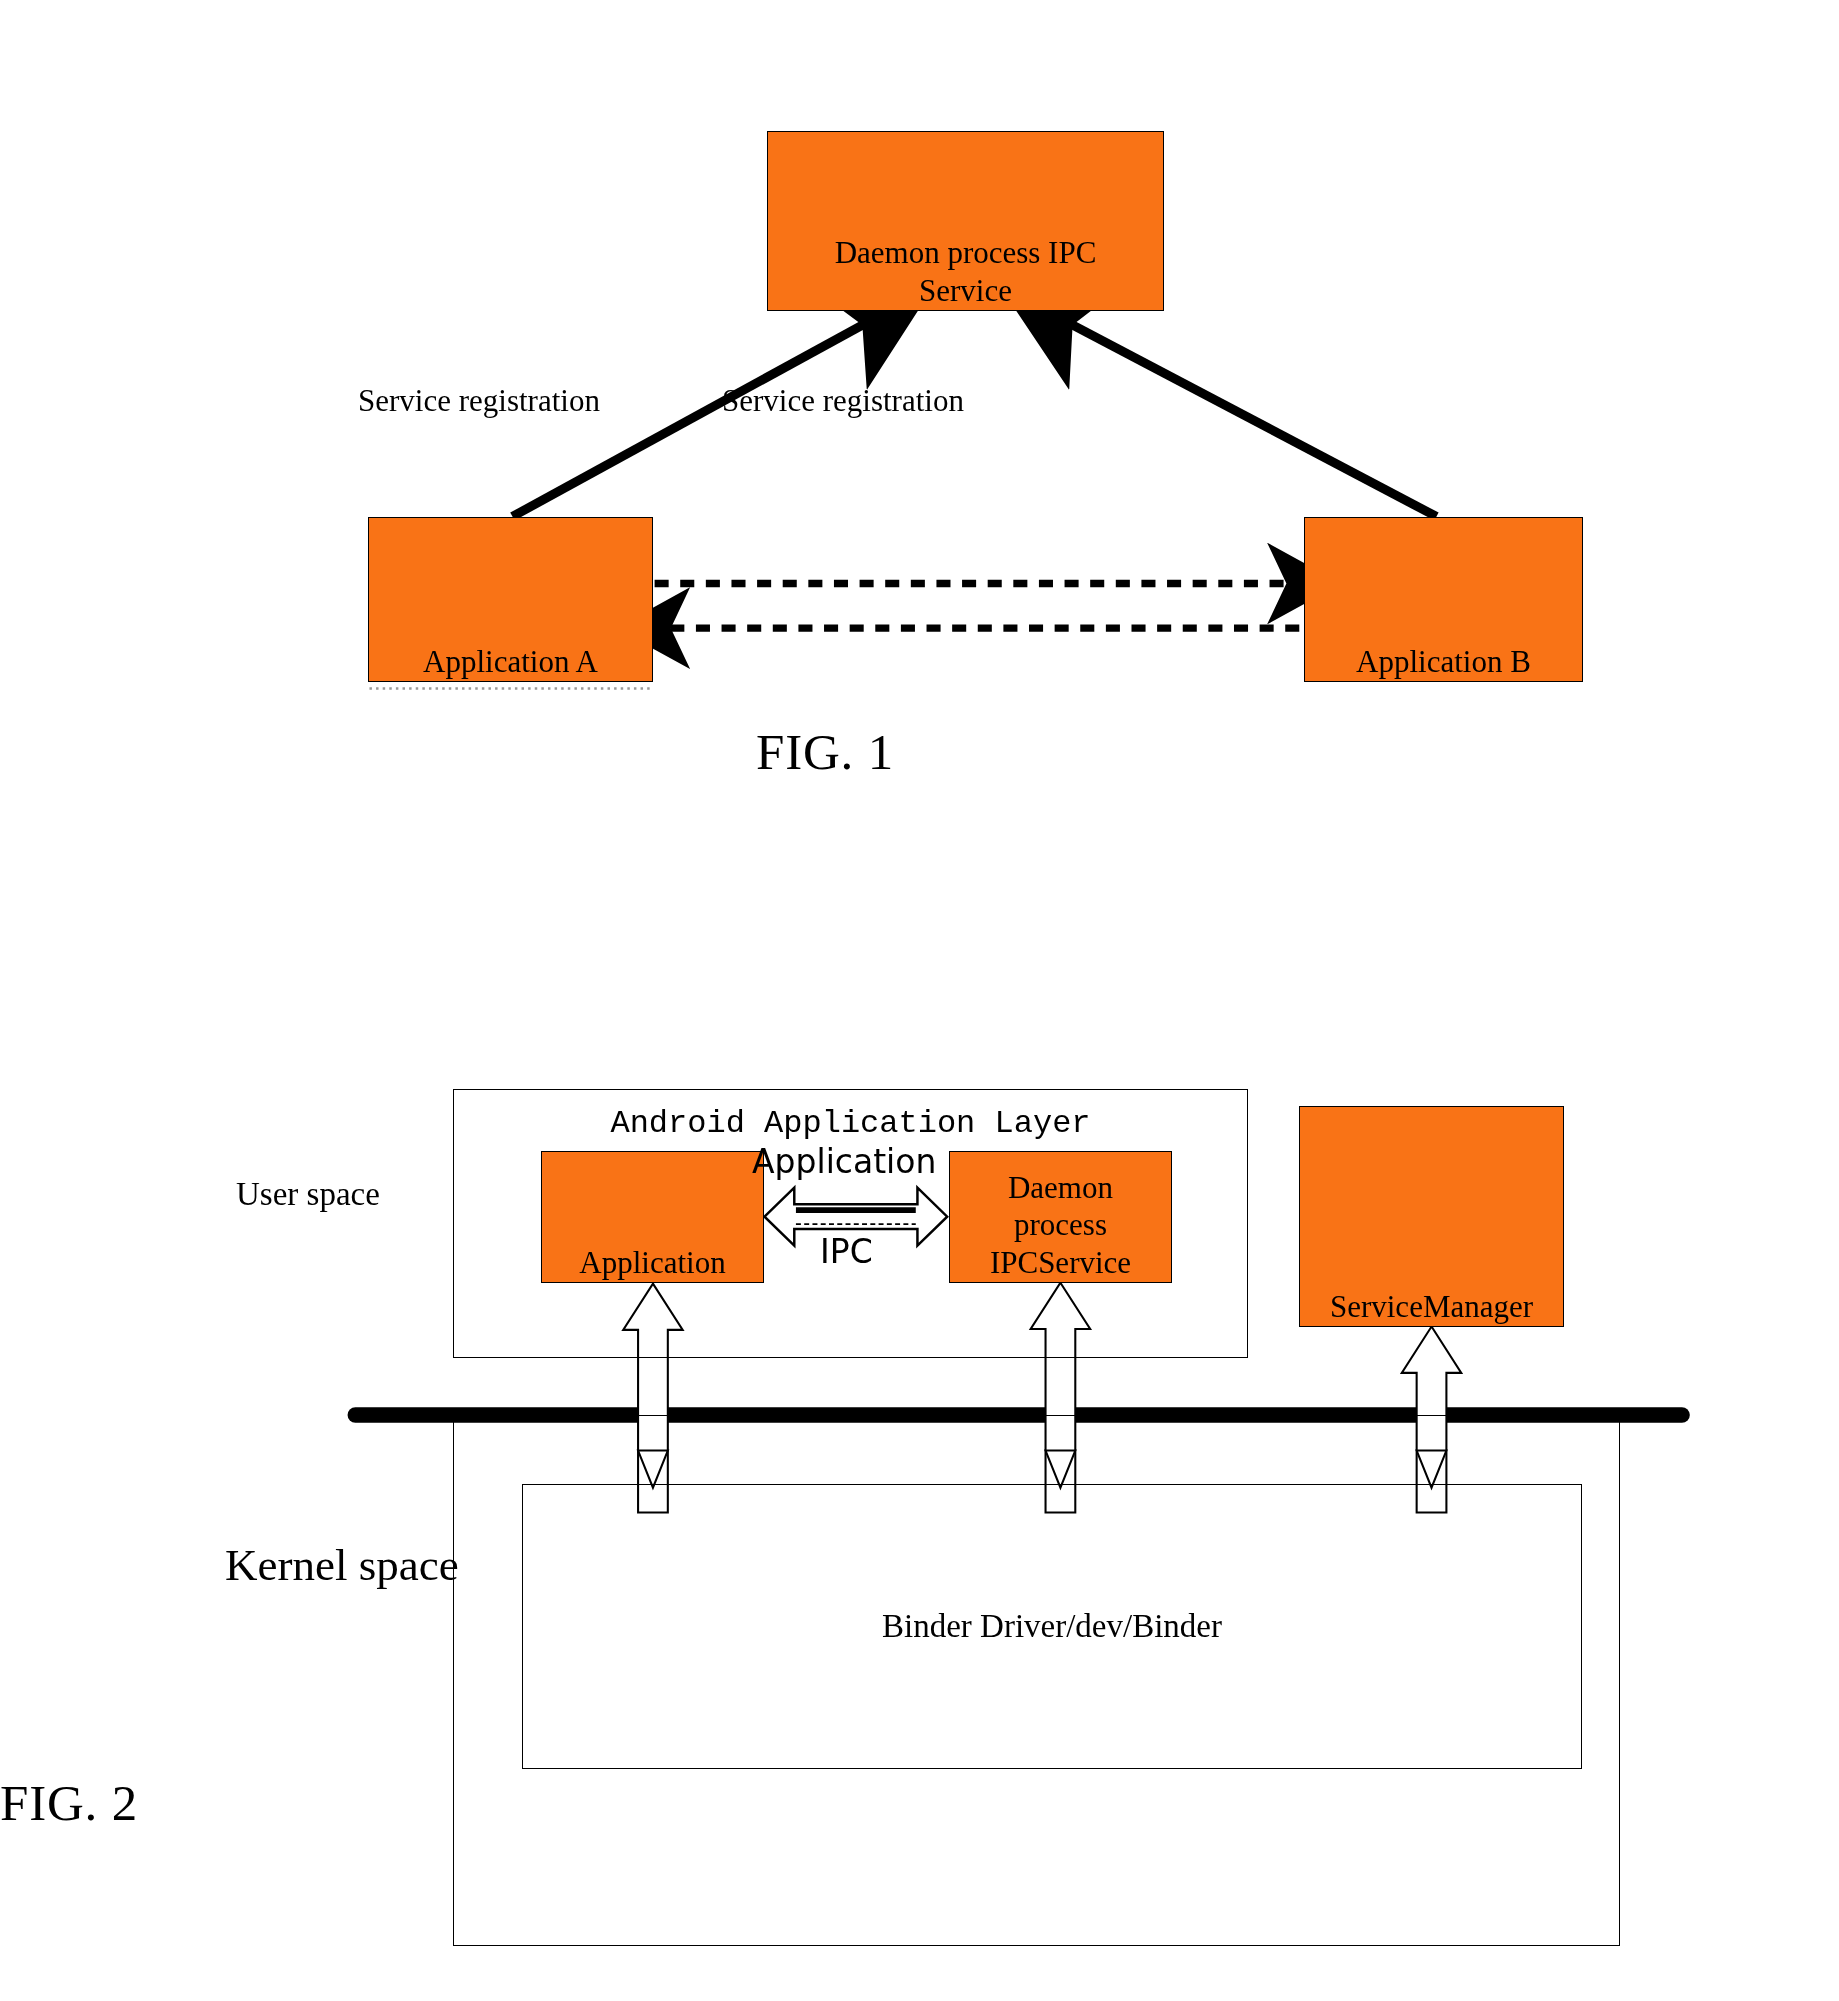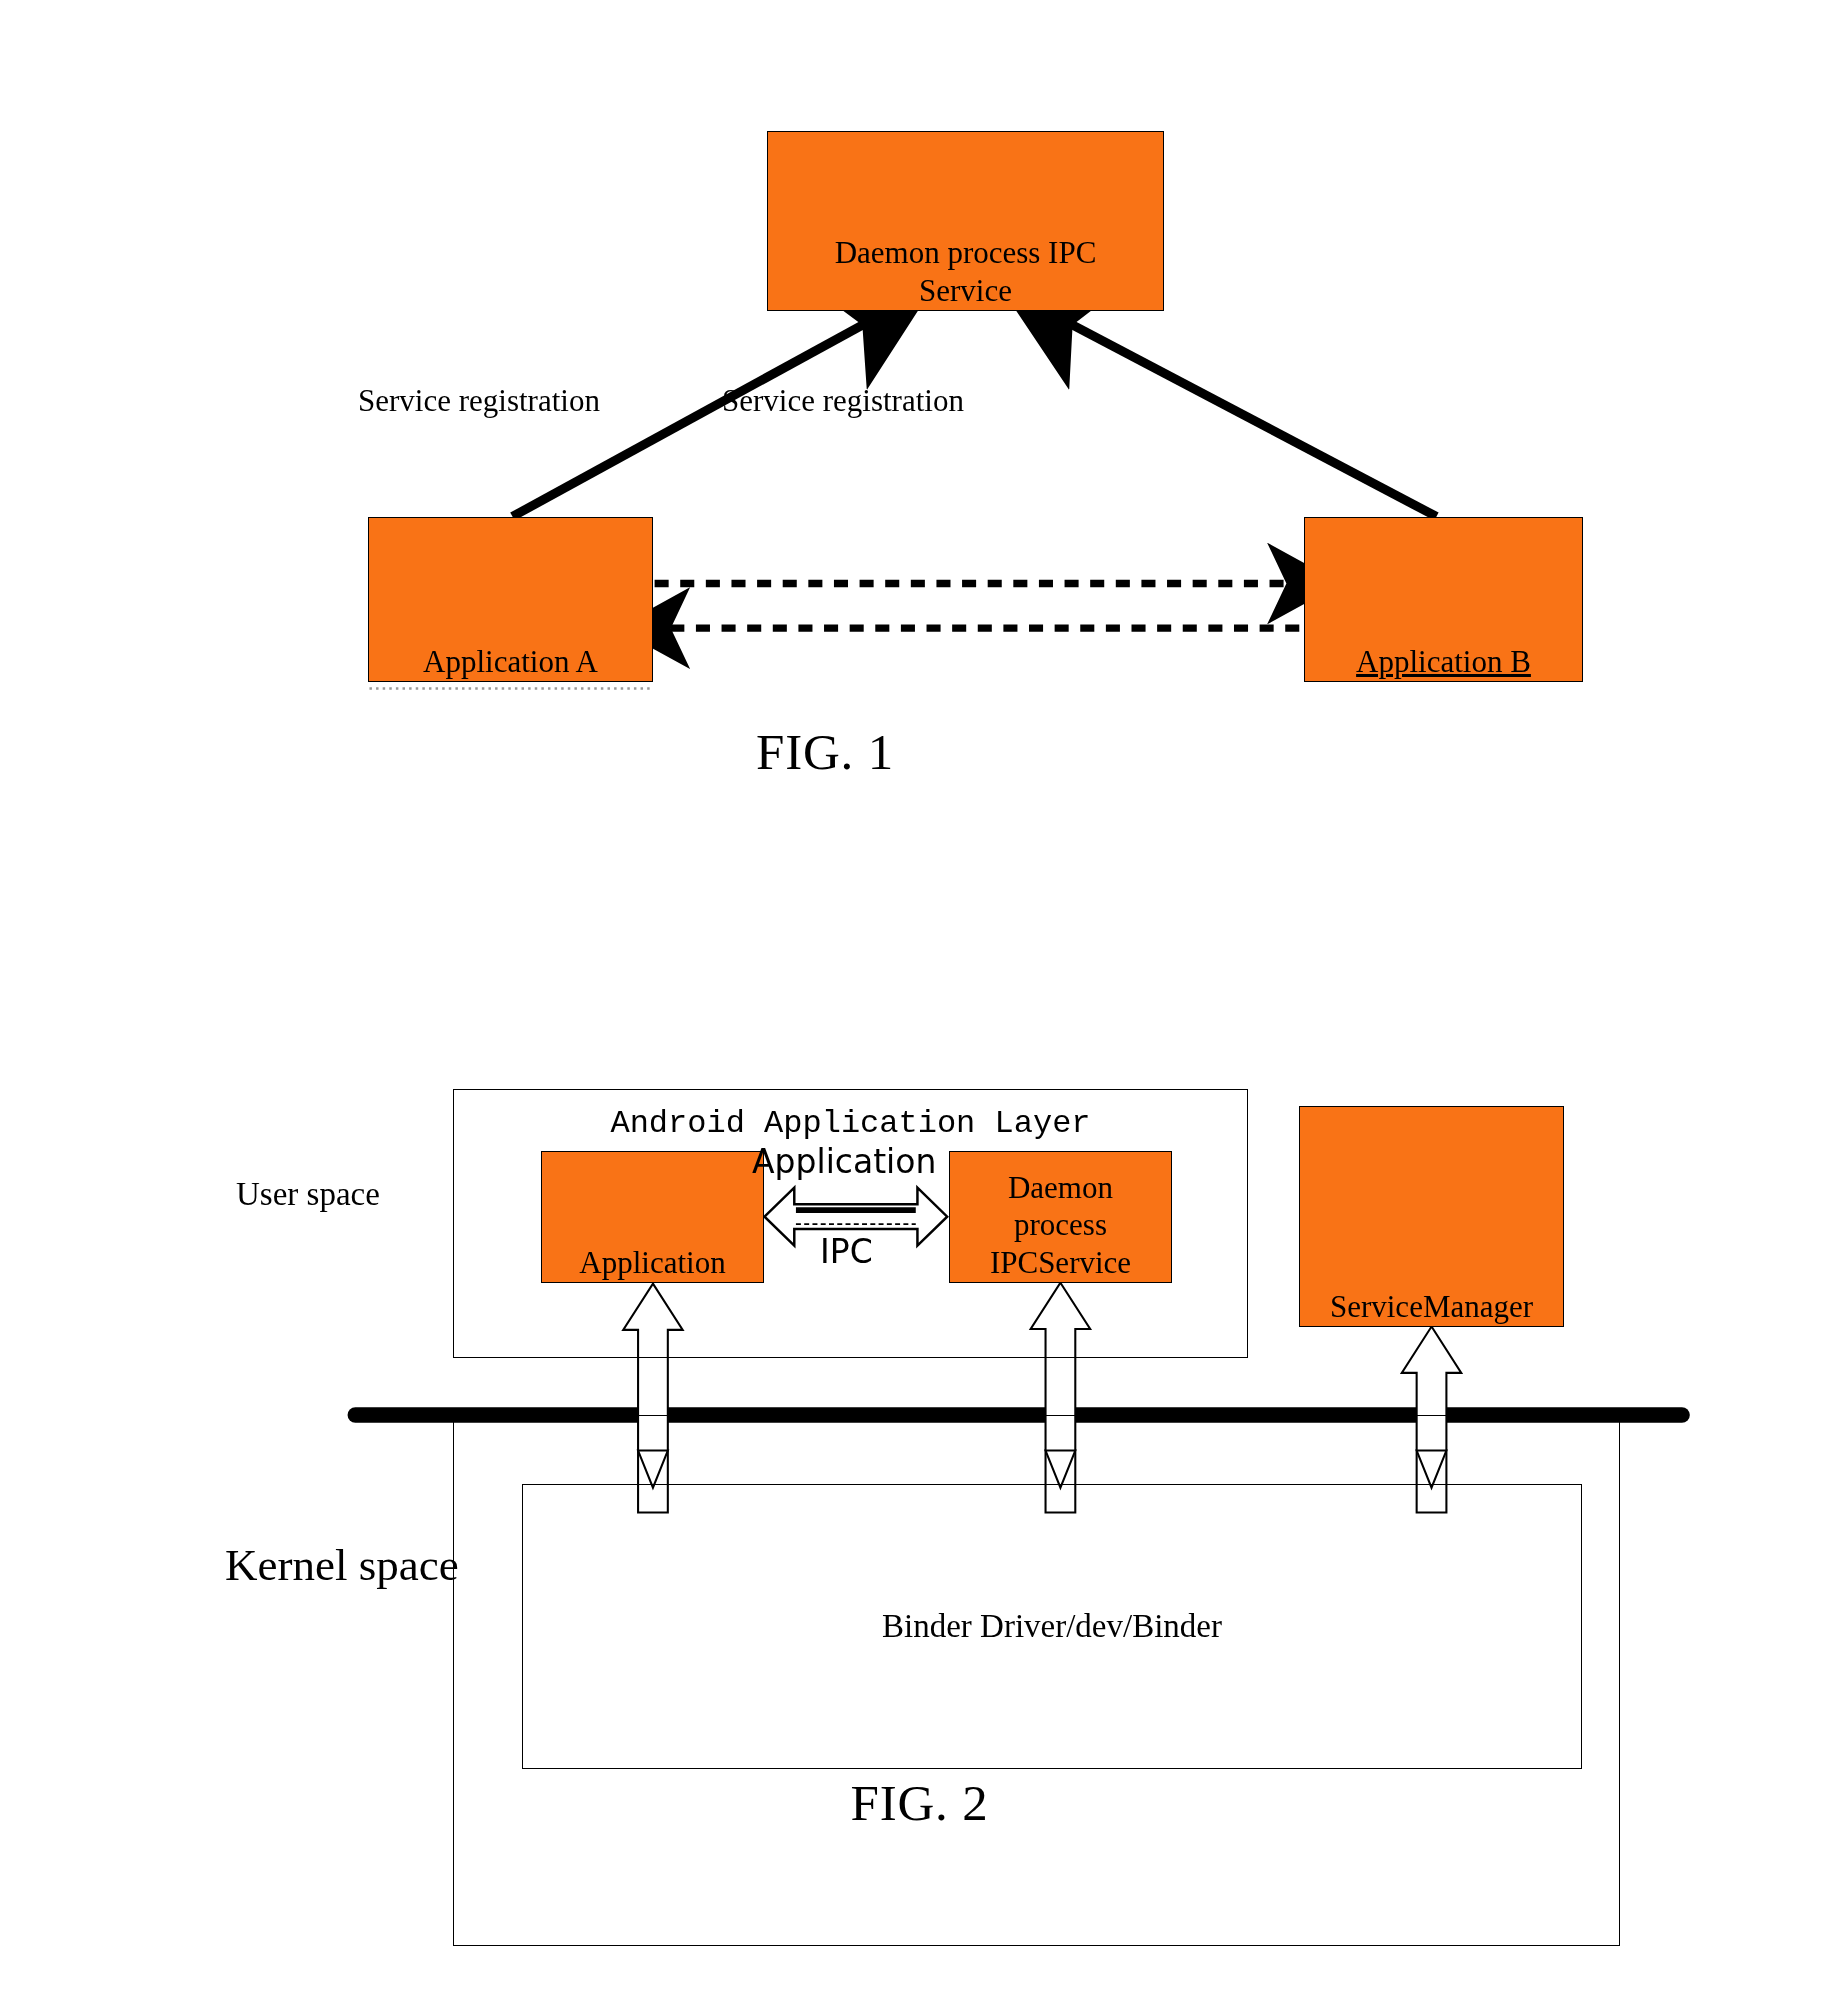--- a/index.html
+++ b/index.html
@@ -11,21 +11,21 @@
   .box{position:absolute;border:1.7px solid #000;background:#f97316;
        display:flex;align-items:flex-end;justify-content:center;text-align:center;
        box-sizing:border-box;}
   .box span{display:block;line-height:1.22;}
 
   .plain{position:absolute;white-space:pre;}
 
   
   #f1-daemon{left:767px;top:131px;width:397px;height:180px;font-size:31px;}
   #f1-appA{left:368px;top:517px;width:285px;height:165px;font-size:31px;}
-  #f1-appB{left:1304px;top:517px;width:279px;height:165px;font-size:31px;text-decoration:underline;}
+  #f1-appB{left:1304px;top:517px;width:279px;height:165px;font-size:31px;}
   #f1-reg-left{left:358px;top:383px;font-size:31px;}
   #f1-reg-right{left:722px;top:383px;font-size:31px;}
   #fig1-label{left:0;top:723px;width:1650px;text-align:center;font-size:51px;letter-spacing:0.8px;}
 
   
   #f2-outer-user{left:453px;top:1089px;width:795px;height:269px;border:1.7px solid #000;
                  position:absolute;box-sizing:border-box;background:transparent;}
   #f2-layer-title{left:453px;top:1105px;width:795px;text-align:center;font-size:32px;font-family:Liberation Mono, monospace;}
   #f2-application{left:541px;top:1151px;width:223px;height:132px;font-size:31px;}
   #f2-daemon{left:949px;top:1151px;width:223px;height:132px;font-size:31px;}
@@ -34,21 +34,21 @@
                 font-family:"DejaVu Sans","Liberation Sans",sans-serif;}
   #f2-ipc-label{left:820px;top:1232px;font-size:33px;
                 font-family:"DejaVu Sans","Liberation Sans",sans-serif;}
   #f2-userspace{left:236px;top:1176px;font-size:33px;}
   #f2-kernelspace{left:225px;top:1539px;font-size:45px;}
   #f2-kernel-outer{position:absolute;left:453px;top:1415px;width:1167px;height:531px;
                    border:1.7px solid #000;box-sizing:border-box;background:transparent;}
   #f2-binder{position:absolute;left:522px;top:1484px;width:1060px;height:285px;
              border:1.7px solid #000;box-sizing:border-box;background:transparent;
              display:flex;align-items:center;justify-content:center;font-size:33px;}
-  #fig2-label{left:0;top:1774px;width:1839px;text-align:center;font-size:51px;letter-spacing:0.8px;}
+  #fig2-label{left:0;top:1774px;width:1839px;font-size:51px;letter-spacing:0.8px;}
 </style>
 </head>
 <body>
 
 <div class="stage">
 
   <svg class="layer" viewBox="0 0 2225 2421">
     <defs>
       <marker id="solidhead" markerWidth="13" markerHeight="13" refX="4" refY="6.5" orient="auto" markerUnits="strokeWidth">
         <path d="M0,0 L12,6.5 L0,13 L3,6.5 Z" fill="#000"></path>

